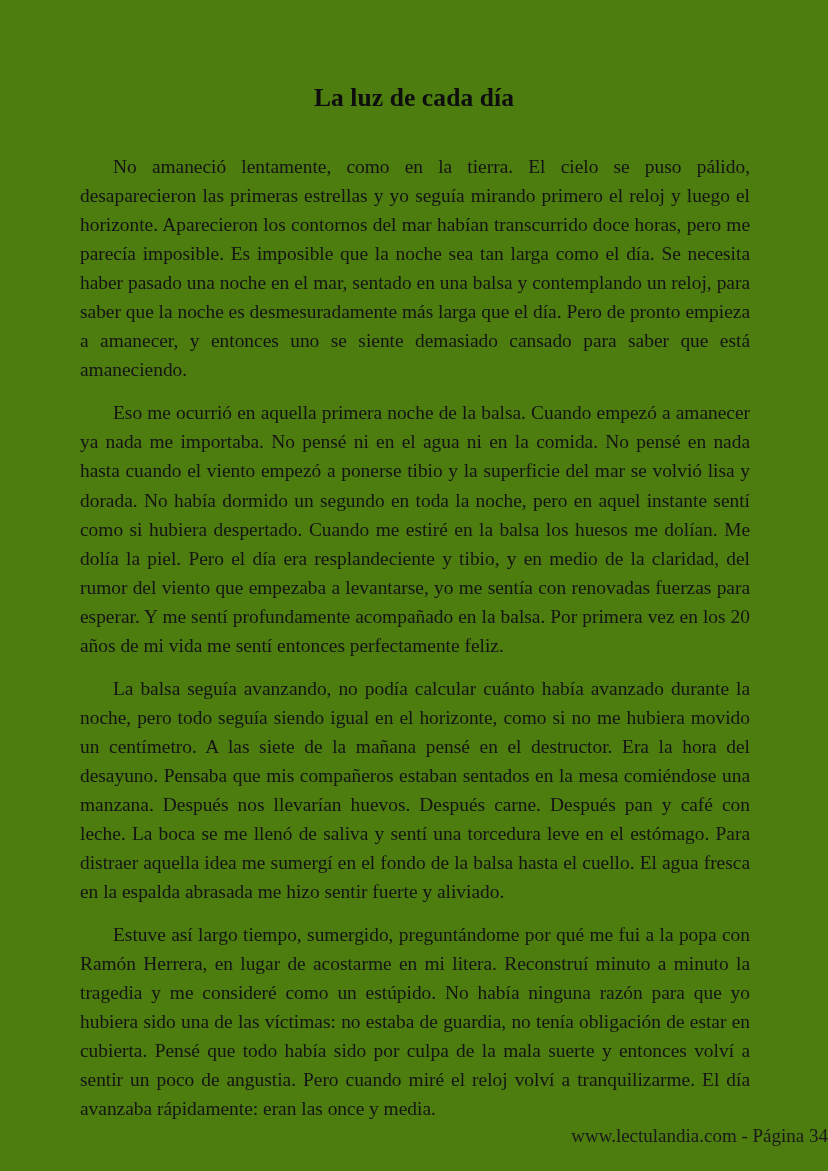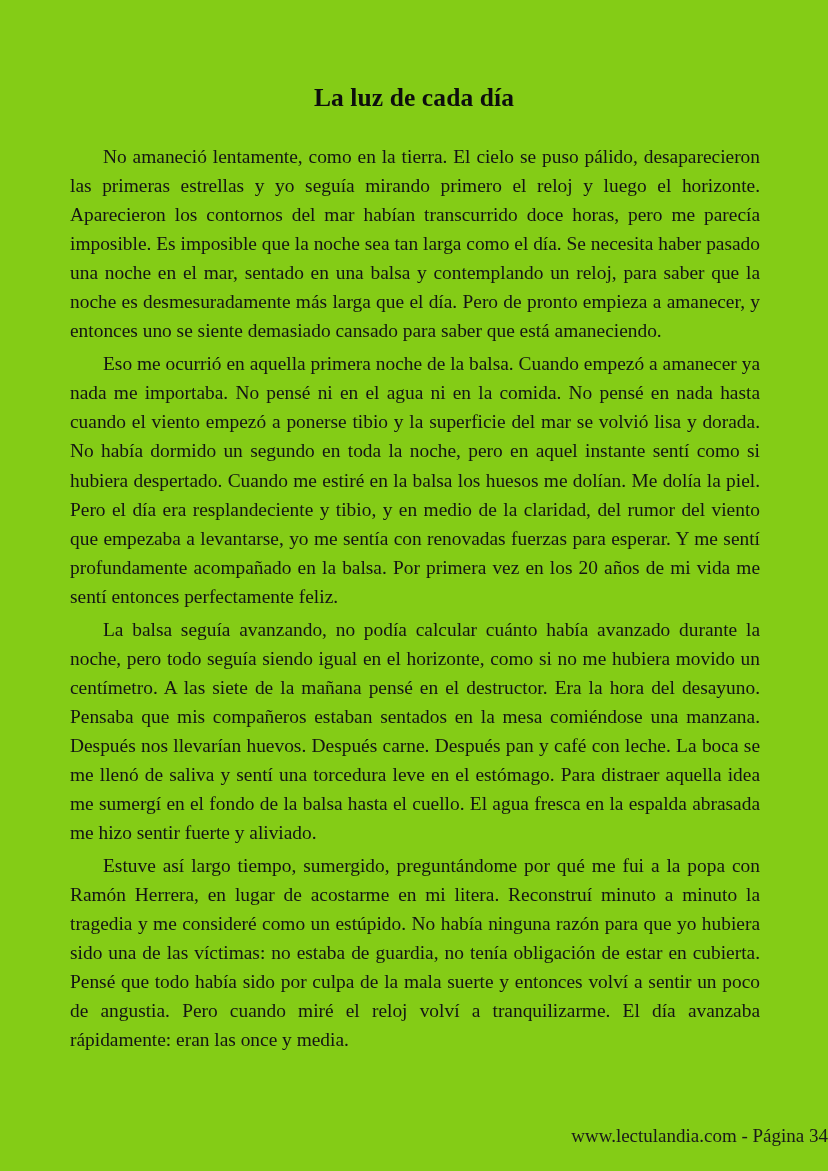--- a/index.html
+++ b/index.html
@@ -14,21 +14,21 @@
     font-family: "Liberation Serif", "DejaVu Serif", serif;
     color: #141414;
     overflow: hidden;
   }
   .page {
     position: absolute;
     top: 0;
     left: 0;
     width: 828px;
     height: 1171px;
-    background: #84cc16;
+    background: #4d7c0f;
   }
   .page-title {
     position: absolute;
     top: 66px;
     left: 0;
     width: 828px;
     text-align: center;
     font-size: 25.5px;
     font-weight: bold;
     letter-spacing: 0.1px;
@@ -40,21 +40,21 @@
     left: 66px;
     width: 698px;
     font-size: 19.4px;
     line-height: 29.05px;
     text-align: justify;
     text-justify: inter-word;
     color: #141414;
     hyphens: none;
   }
   .body-text p {
-    margin: 4px;
+    margin: 14px;
     text-indent: 33px;
     text-align: justify;
   }
   .body-text p:last-child {
     text-align: justify;
   }
   .page-footer {
     position: absolute;
     top: 1125px;
     left: 0;

